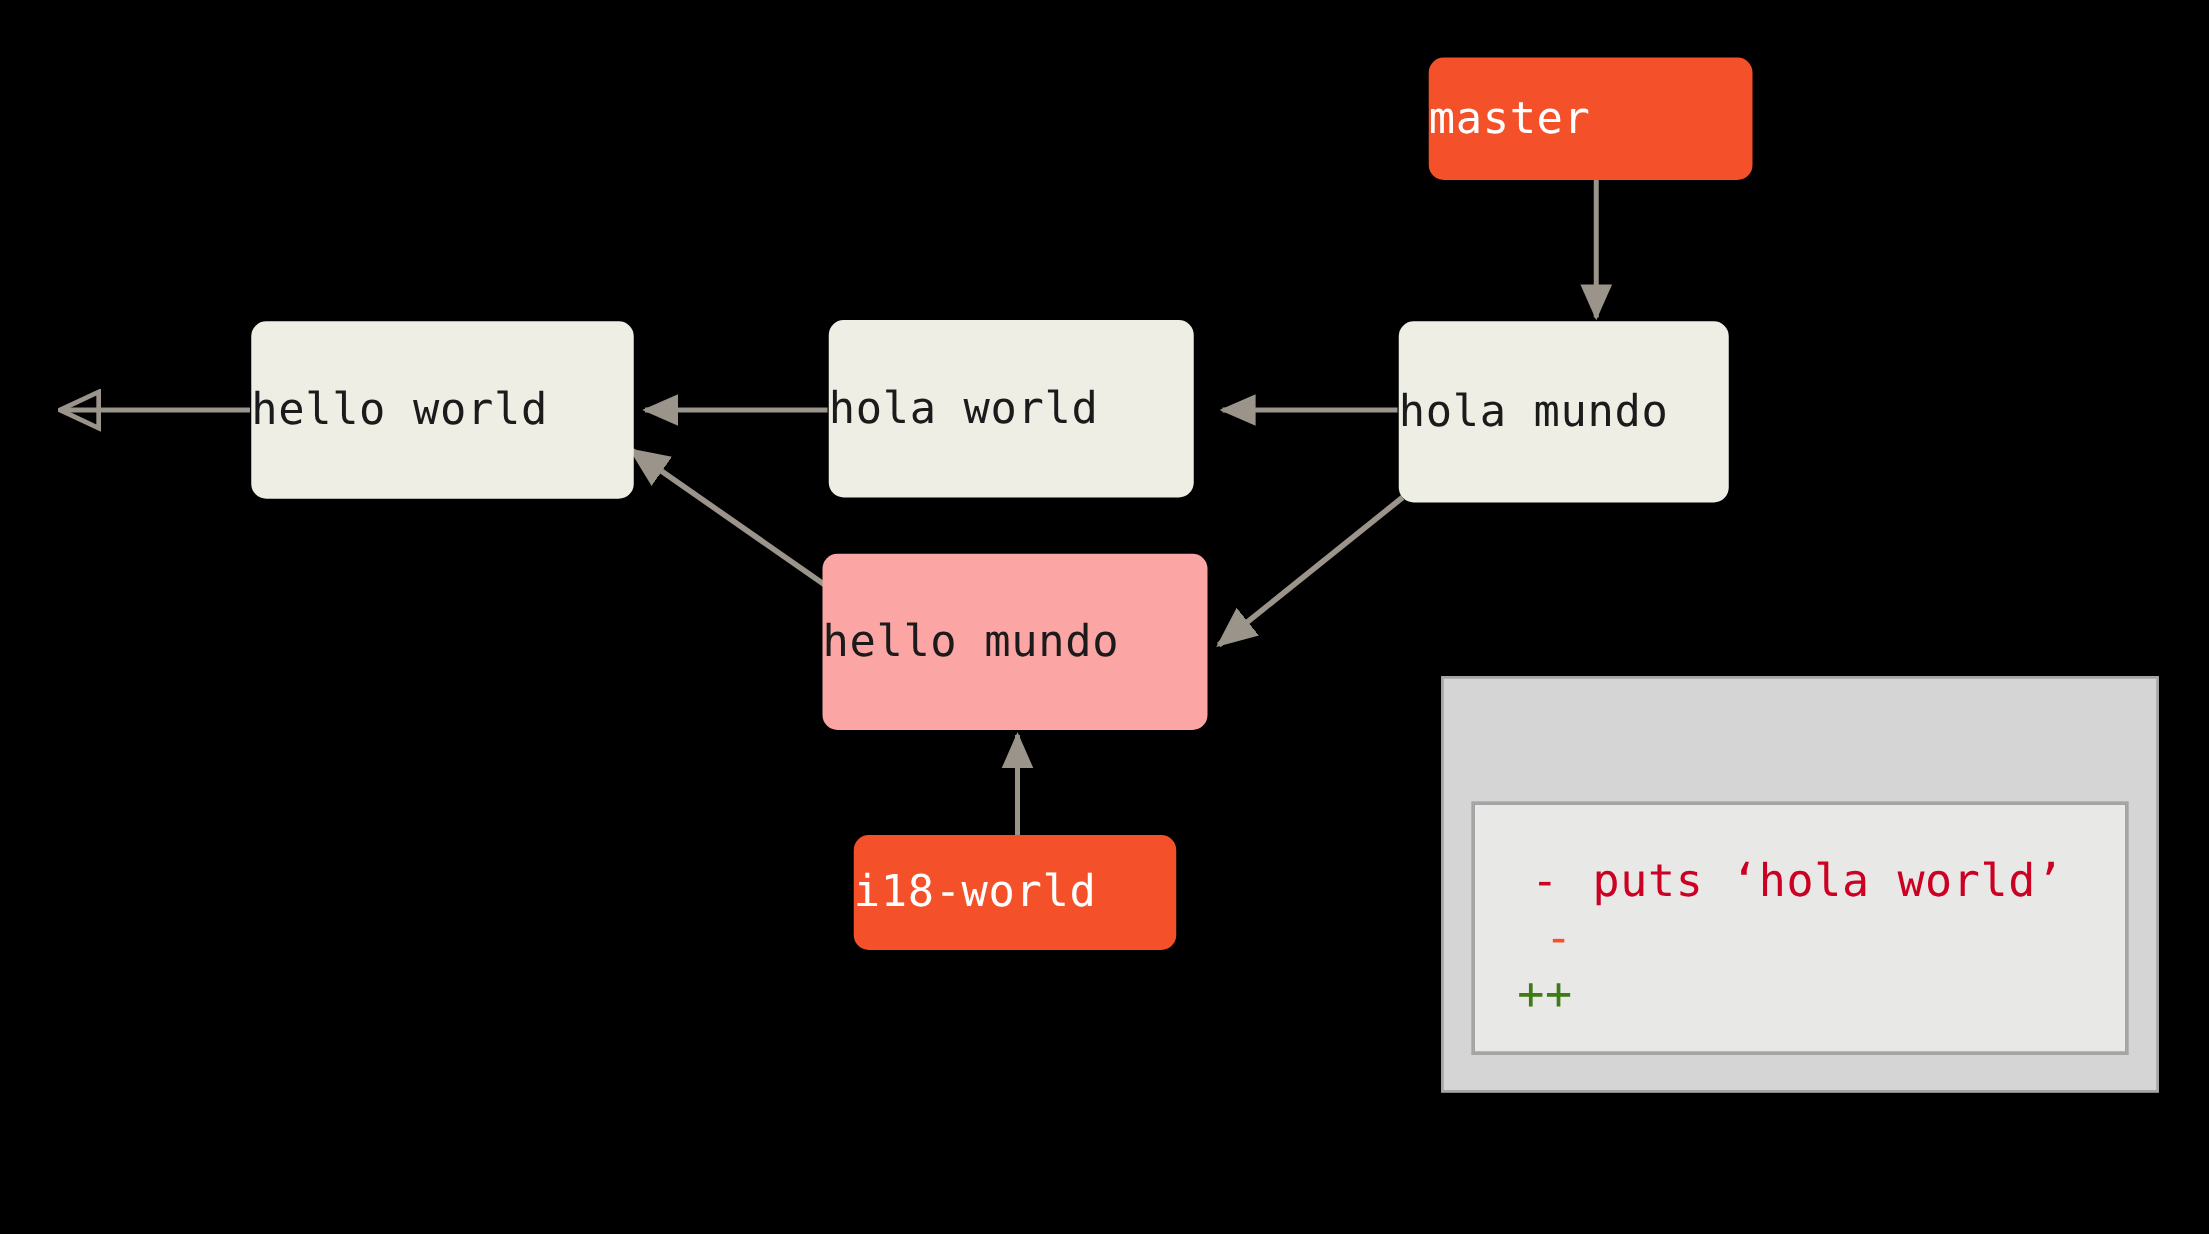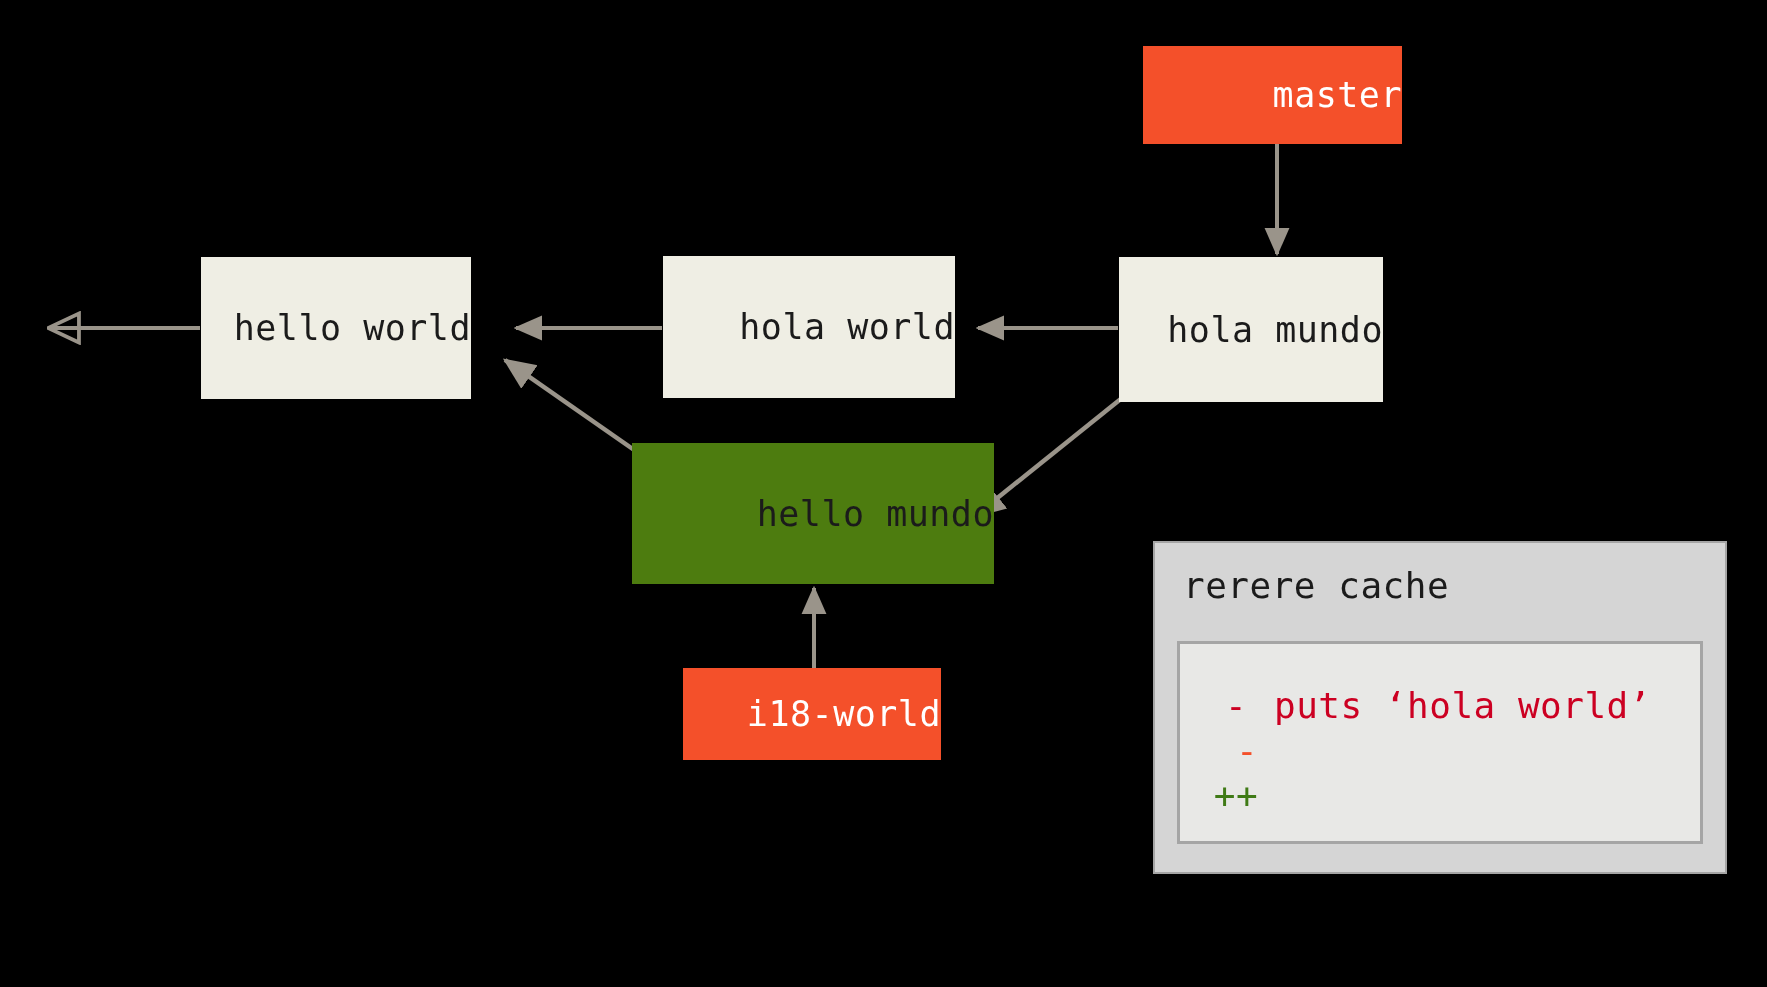--- a/index.html
+++ b/index.html
@@ -22,24 +22,25 @@
     top: 0;
     width: 1767px;
     height: 987px;
     pointer-events: none;
   }
   .node {
     position: absolute;
     box-sizing: border-box;
     display: flex;
     align-items: center;
-    justify-content: flex-end;
+    justify-content: flex-start;
     font-family: "DejaVu Sans Mono", "Liberation Mono", monospace;
     letter-spacing: 0.5px;
     white-space: nowrap;
+    border-radius: 12px;
   }
   .commit {
     background: #efeee4;
     color: #1b1b1b;
     font-size: 35px;
   }
   .branch {
     background: #f4502a;
     color: #ffffff;
     font-size: 35px;
@@ -127,46 +128,45 @@
 
     <g>
       <line x1="1277" y1="144" x2="1277" y2="254" stroke="#9a948a" stroke-width="4" marker-end="url(#arrow-solid)"></line>
     </g>
 
     <g>
       <line x1="814" y1="668" x2="814" y2="588" stroke="#9a948a" stroke-width="4" marker-end="url(#arrow-solid)"></line>
     </g>
   </svg>
 
-  <div class="node commit" id="node-hello-world" style="left: 201px; top: 257px; width: 270px; height: 142px; background: rgb(239, 238, 228); color: rgb(27, 27, 27);">
+  <div class="node commit" id="node-hello-world" style="left: 201px; top: 257px; width: 306px; height: 142px; background: rgb(239, 238, 228); color: rgb(27, 27, 27);">
     <span>hello world</span>
   </div>
 
   <div class="node commit" id="node-hola-world" style="left: 663px; top: 256px; width: 292px; height: 142px; background: rgb(239, 238, 228); color: rgb(27, 27, 27);">
     <span>hola world</span>
   </div>
 
   <div class="node commit" id="node-hola-mundo" style="left: 1119px; top: 257px; width: 264px; height: 145px; background: rgb(239, 238, 228); color: rgb(27, 27, 27);">
     <span>hola mundo</span>
   </div>
 
-  <div class="node commit" id="node-hello-mundo" style="left: 632px; top: 443px; width: 362px; height: 141px; background: #4d7c0f; color: rgb(27, 27, 27);">
+  <div class="node commit" id="node-hello-mundo" style="left: 658px; top: 443px; width: 308px; height: 141px; background: #fca5a5; color: rgb(27, 27, 27);">
     <span>hello mundo</span>
   </div>
 
   <div class="node branch" id="node-master" style="left: 1143px; top: 46px; width: 259px; height: 98px; background: rgb(244, 80, 42); color: rgb(255, 255, 255);">
     <span>master</span>
   </div>
 
   <div class="node branch" id="node-i18-world" style="left: 683px; top: 668px; width: 258px; height: 92px; background: rgb(244, 80, 42); color: rgb(255, 255, 255);">
     <span>i18-world</span>
   </div>
 
   <div id="rerere-panel" style="left: 1153px; top: 541px; width: 574px; height: 333px;">
-    <div id="rerere-title">rerere cache</div>
     <div id="rerere-diff">
       <div class="diff-line" style="color: rgb(204, 0, 34);">
         <span class="diff-marker">-</span>
         <span class="diff-text">puts ‘hola world’</span>
       </div>
       <div class="diff-line" style="color: rgb(244, 80, 42);">
         <span class="diff-marker"> -</span>
       </div>
       <div class="diff-line" style="color: rgb(63, 122, 22);">
         <span class="diff-marker">++</span>

